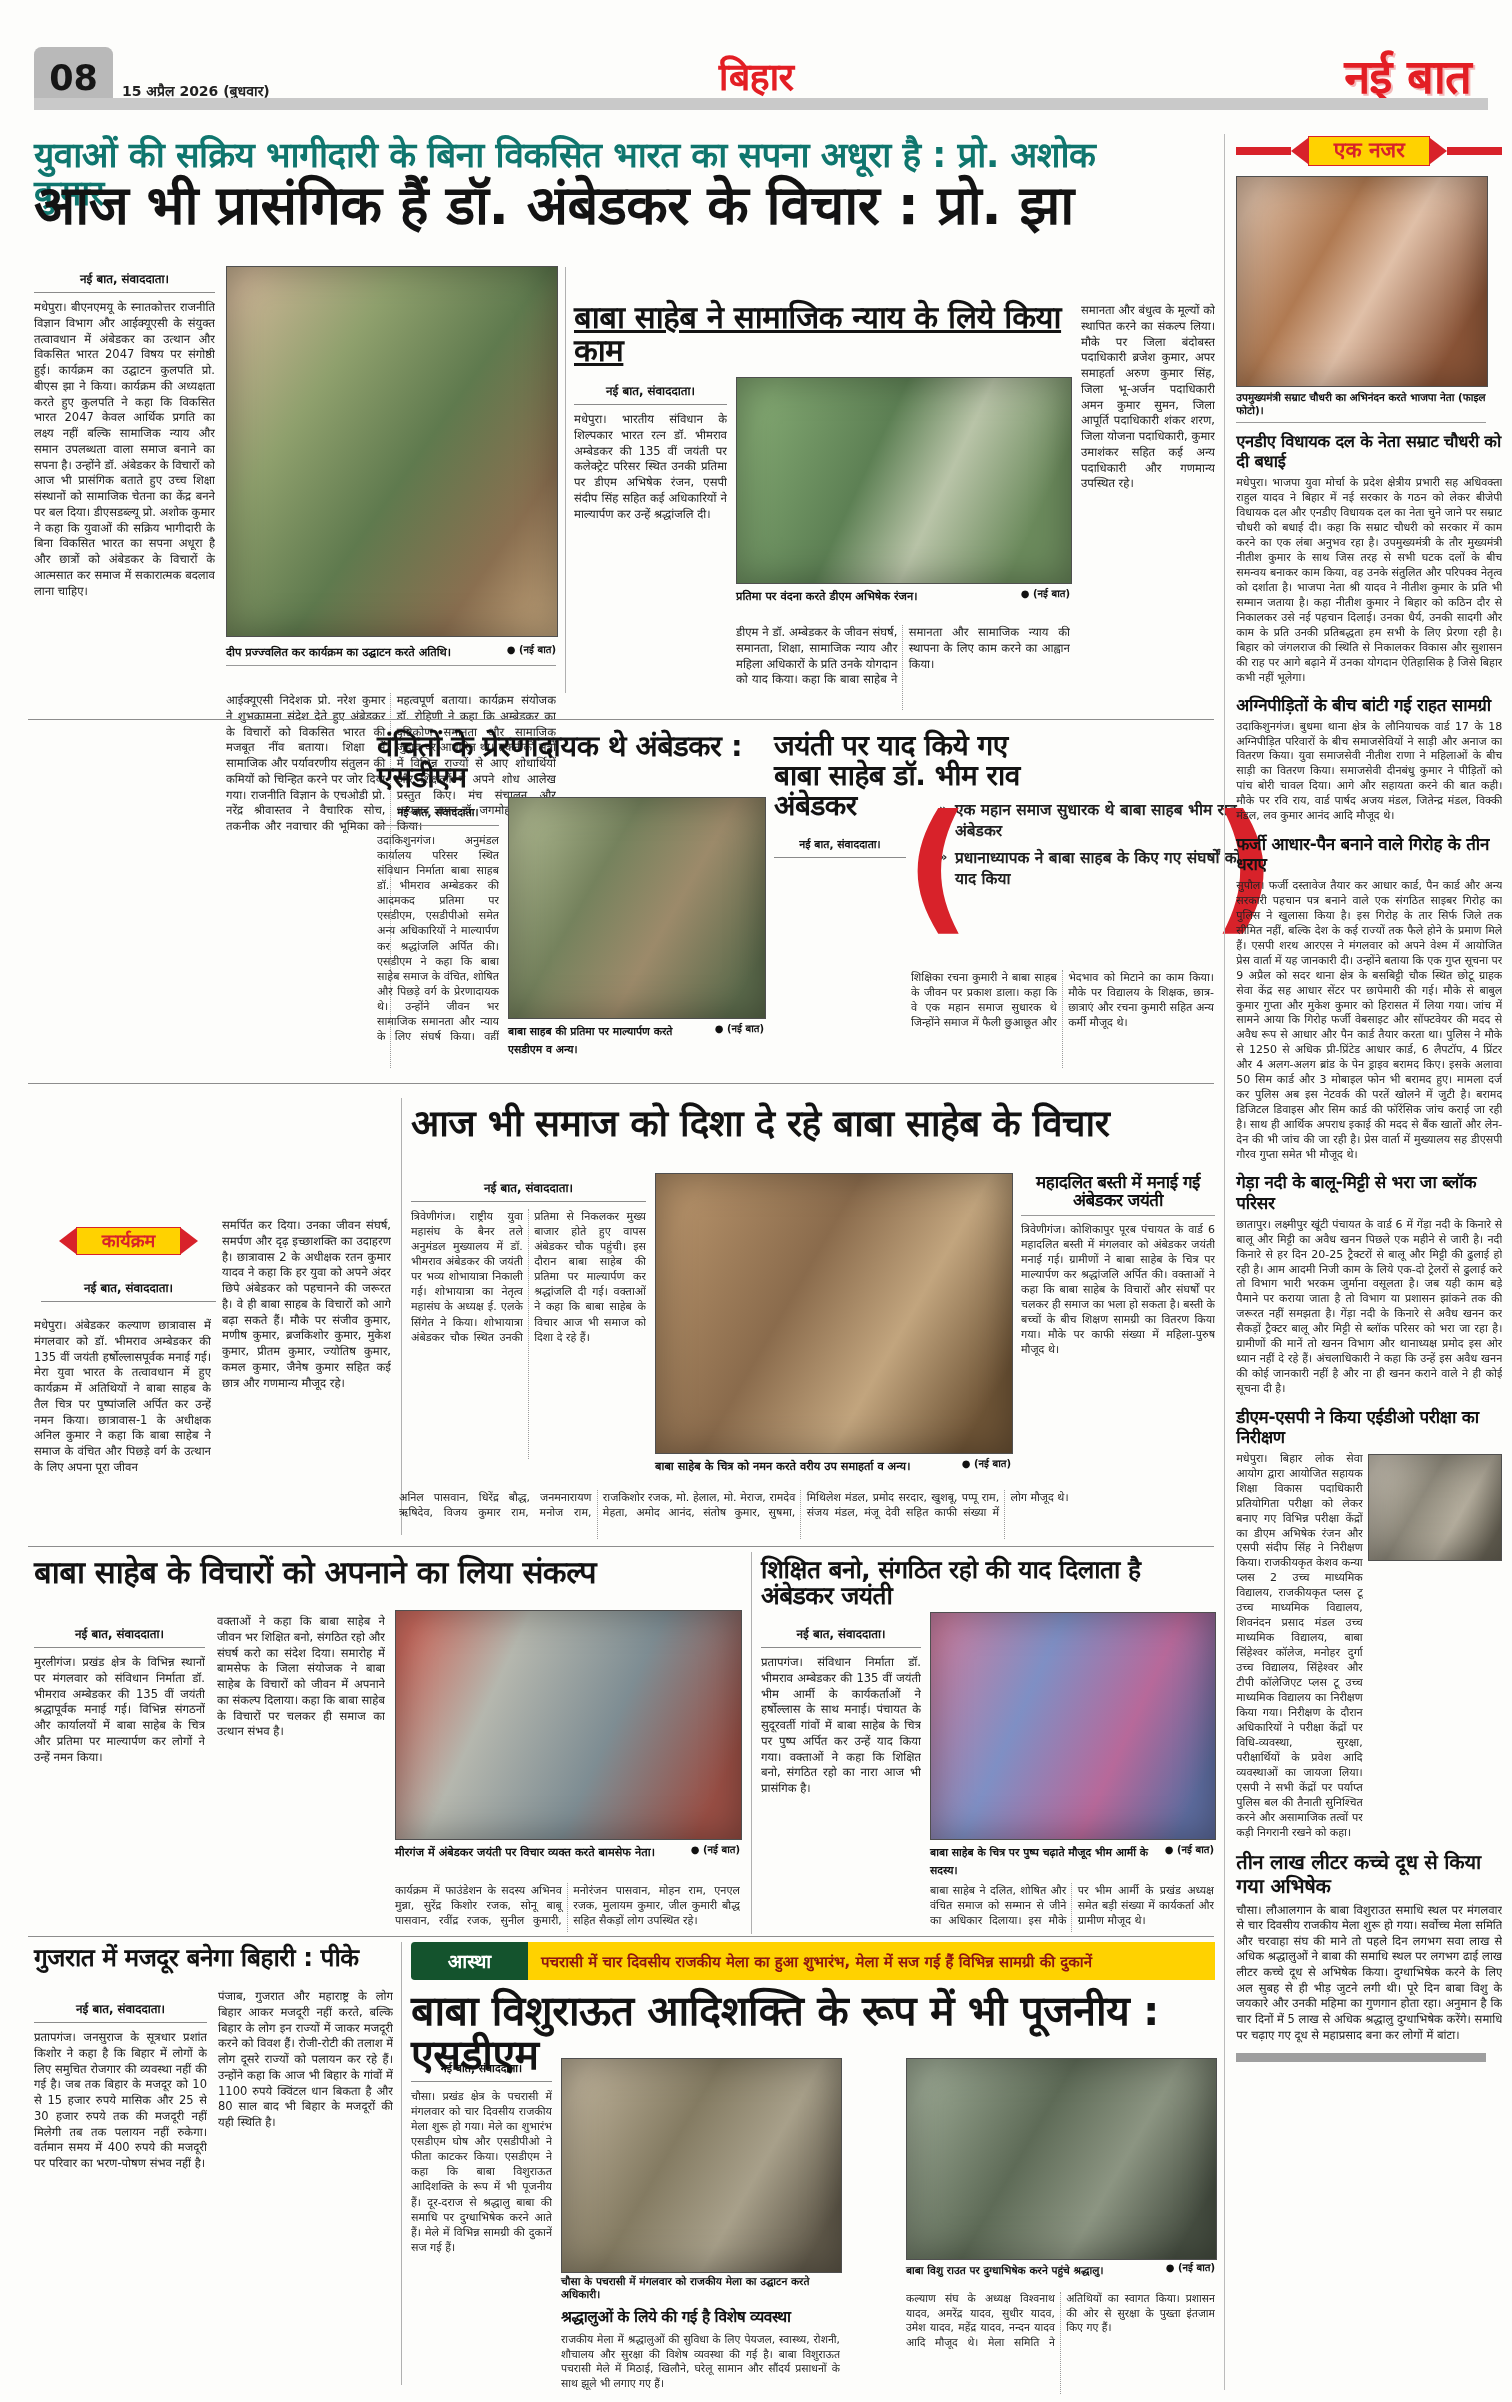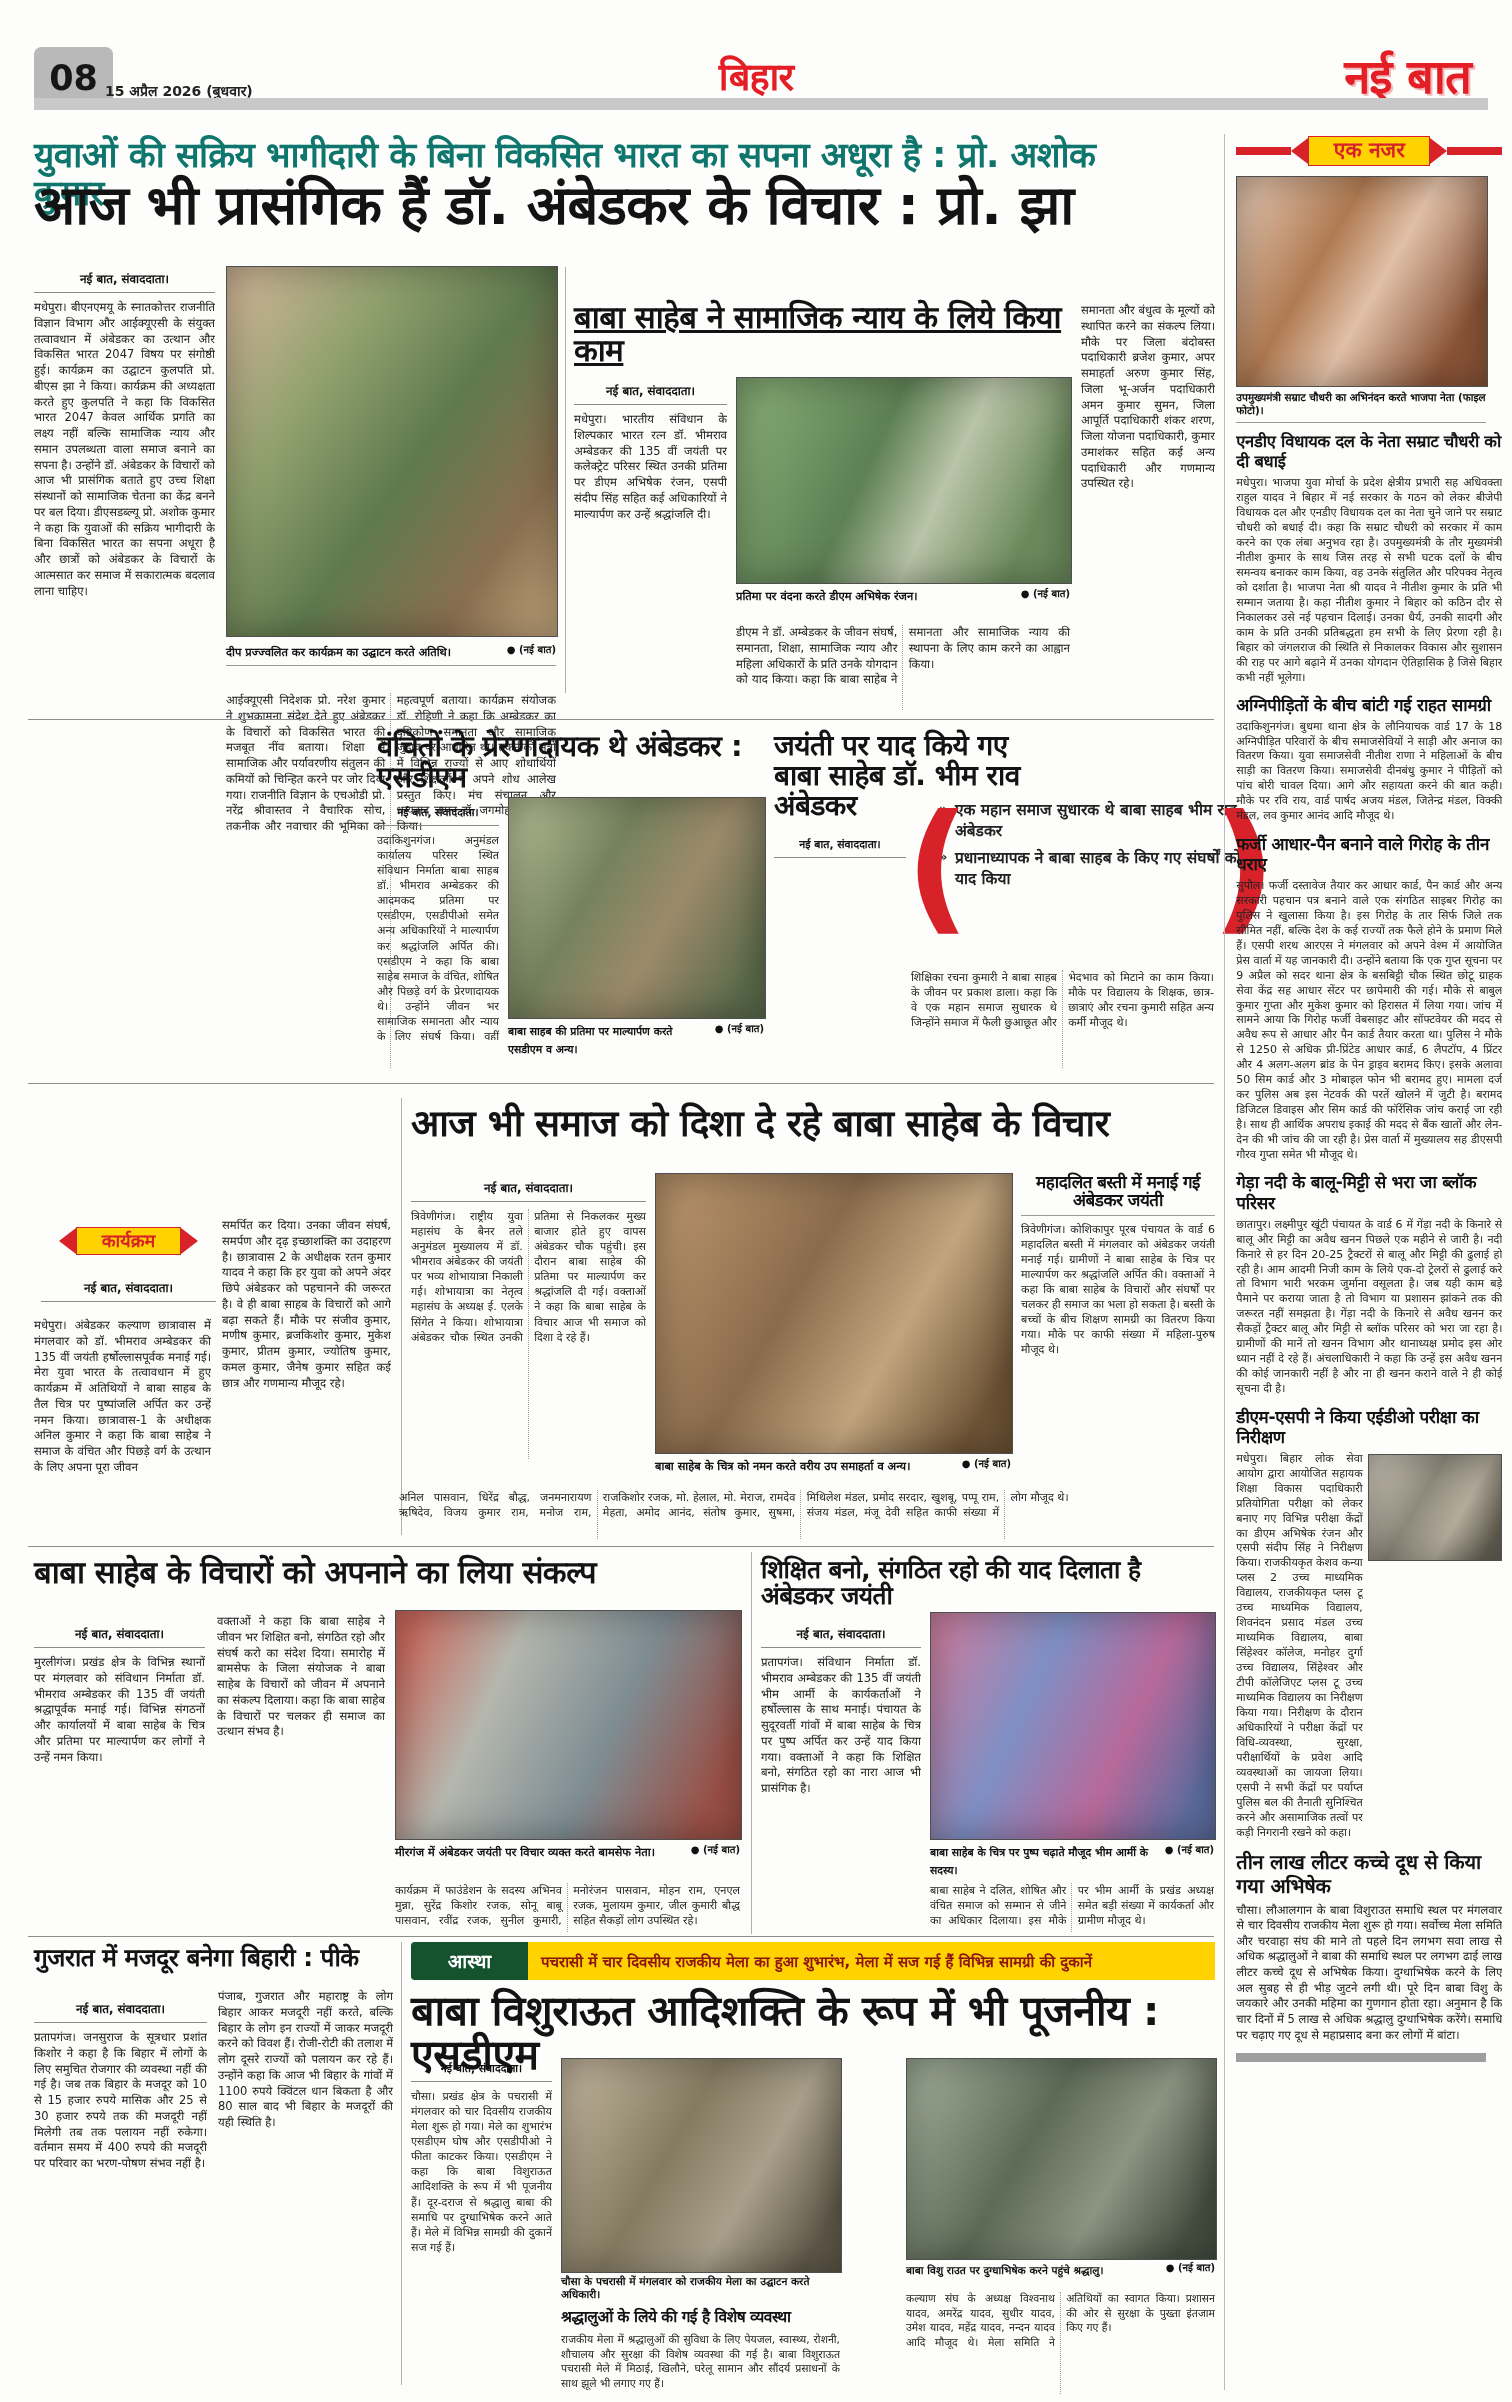--- a/index.html
+++ b/index.html
@@ -45,21 +45,21 @@
   .pq-item .mk{color:#2a2a2a;font-size:13px;}
   .sb-title{font-weight:bold;color:#131313;line-height:1.22;letter-spacing:-0.3px;margin:9.4px 0 3.8px;}
 </style>
 </head>
 <body>
 
 <div class="page">
 
   <div class="abs" style="left:34px;top:47px;width:79px;height:62px;background:#b9b9b9;border-radius:7.5px 7.5px 0 0;
        display:flex;align-items:center;justify-content:center;font-size:35px;font-weight:bold;color:#161616;">08</div>
-  <div class="abs" style="left:105px;top:81px;font-size:14px;font-weight:bold;color:#222;">15 अप्रैल 2026 (बुधवार)</div>
+  <div class="abs" style="left:122px;top:81px;font-size:14px;font-weight:bold;color:#222;">15 अप्रैल 2026 (बुधवार)</div>
   <div class="abs" style="left:0;right:0;top:49px;text-align:center;font-size:38px;font-weight:bold;color:#e31e24;letter-spacing:-0.9px;">बिहार</div>
   <div class="abs" style="right:41px;top:43px;font-size:47px;font-weight:bold;color:#e31e24;
        text-shadow:1.9px 1.9px 0 #f3b9ba;letter-spacing:-0.9px;">नई बात</div>
   <div class="abs" style="left:34px;right:24.5px;top:98px;height:12.2px;background:#c9c9c9;"></div>
 
   <div class="abs hl" style="left:34px;top:137px;width:1083px;font-size:35px;color:#0f766e;">युवाओं की सक्रिय भागीदारी के बिना विकसित भारत का सपना अधूरा है : प्रो. अशोक कुमार</div>
   <div class="abs hl" style="left:34px;top:177px;width:1183px;font-size:54px;">आज भी प्रासंगिक हैं डॉ. अंबेडकर के विचार : प्रो. झा</div>
 
   <div class="abs" style="left:34px;top:268px;width:181px;height:806px;">
     <div class="byline">नई बात, संवाददाता।</div>

